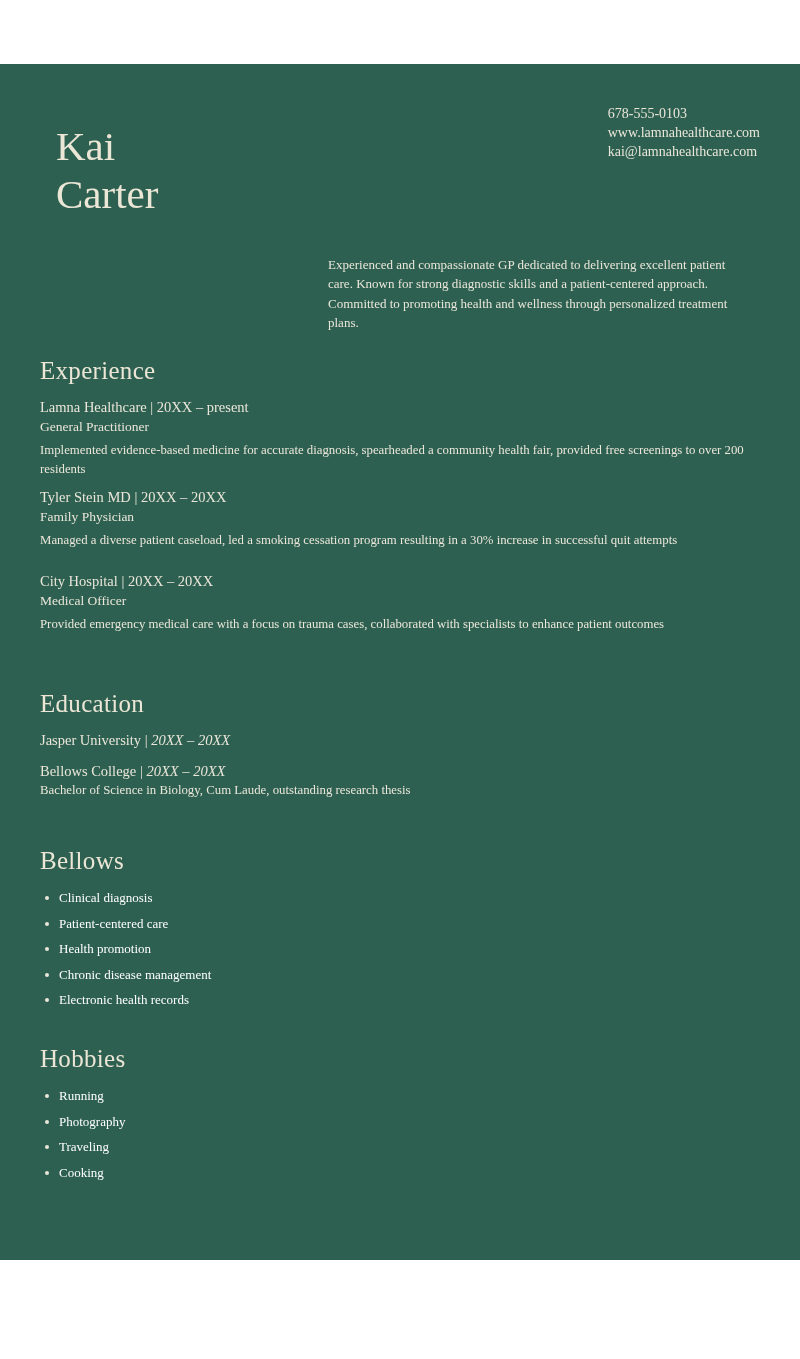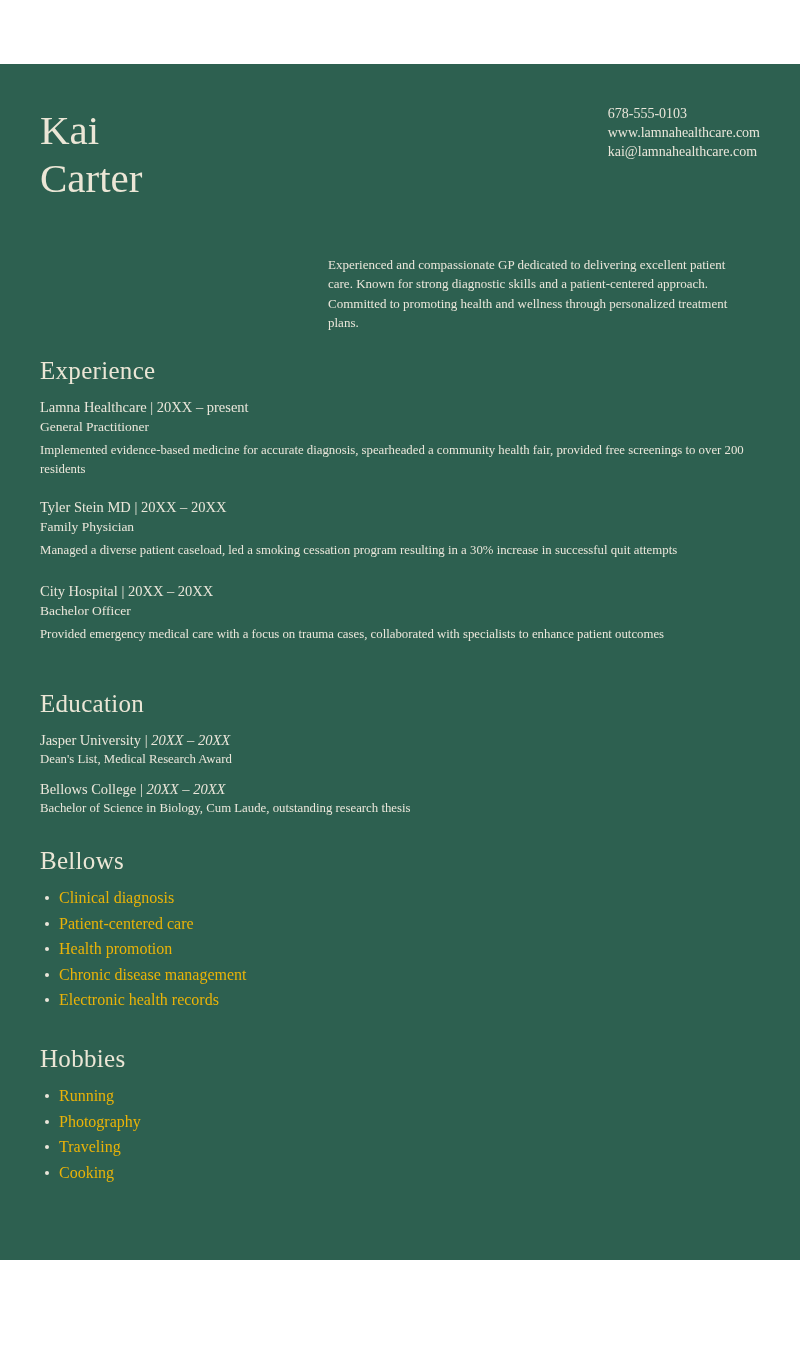--- a/index.html
+++ b/index.html
@@ -1,40 +1,40 @@
 <!DOCTYPE html>
 <html><head>
 <meta charset="utf-8">
 <style>
   html, body { margin: 0; padding: 0; background: #ffffff; }
   body { width: 800px; height: 1359px; position: relative; overflow: hidden;
          font-family: "DejaVu Serif", "Liberation Serif", serif; }
   .page { position: absolute; left: 0; top: 64px; width: 800px; height: 1196px;
           background: #2D6050; color: #EAE6DA; }
   .name { position: absolute; left: 40px; top: 42px; font-family: "Liberation Serif", "DejaVu Serif", serif;
-          font-size: 41px; line-height: 48px; color: #EBE6D6; margin: 0; font-weight: normal; }
+          font-size: 41px; line-height: 48px; color: #EBE6D6; margin: 16px; font-weight: normal; }
   .contact { position: absolute; right: 40px; top: 40px; text-align: left;
              font-family: "Liberation Serif", serif; font-size: 14px; line-height: 19px; color: #EAE6DA; }
   .contact div { white-space: nowrap; }
   .summary { position: absolute; left: 328px; top: 191px; width: 420px;
              font-family: "Liberation Serif", serif; font-size: 13px; line-height: 19.4px; color: #EAE6DA; margin: 0; }
   .section { position: absolute; left: 40px; width: 720px; }
   .section h2 { font-family: "Liberation Serif", serif; font-weight: normal; font-size: 25px;
                 line-height: 30px; margin: 0; color: #EBE6D6; letter-spacing: 0.3px; }
   .job { margin-top: 0; }
   .job-head { font-family: "Liberation Serif", serif; font-size: 14.5px; line-height: 19px; color: #EAE6DA; }
   .job-head .dates { }
   .job-role { font-family: "Liberation Serif", serif; font-size: 13.5px; line-height: 19px; color: #EAE6DA; }
   .job-desc { font-family: "Liberation Serif", serif; font-size: 12.8px; line-height: 19.4px; color: #EAE6DA; margin-top: 5px; }
   .edu-head { font-family: "Liberation Serif", serif; font-size: 14.5px; line-height: 19px; color: #EAE6DA; }
   .edu-head .dates { font-style: italic; }
   .edu-desc { font-family: "Liberation Serif", serif; font-size: 12.8px; line-height: 18px; color: #EAE6DA; }
   ul.bullets { list-style: none; margin: 0; padding: 0; }
   ul.bullets li { position: relative; padding-left: 19px; font-family: "Liberation Serif", serif;
-                  font-size: 16px; line-height: 25.5px; color: #eab308; }
+                  font-size: 13px; line-height: 25.5px; color: #ffffff; }
   ul.bullets li::before { content: ""; position: absolute; left: 5px; top: 11px; width: 4px; height: 4px;
                           border-radius: 50%; background: #EAE6DA; }
 </style>
 </head>
 <body>
 
 <div class="page">
 
   <h1 class="name">
     <span>Kai</span><br>
@@ -53,45 +53,44 @@
     <h2>Experience</h2>
 
     <div class="job" style="margin-top:12px;">
       <div class="job-head">
         <span>Lamna Healthcare</span><span> | </span><span class="dates">20XX – present</span>
       </div>
       <div class="job-role">General Practitioner</div>
       <div class="job-desc">Implemented evidence-based medicine for accurate diagnosis, spearheaded a community health fair, provided free screenings to over 200 residents</div>
     </div>
 
-    <div class="job" style="margin-top:18px;">
+    <div class="job" style="margin-top:8px;">
       <div class="job-head">
         <span>Tyler Stein MD</span><span> | </span><span class="dates">20XX – 20XX</span>
       </div>
       <div class="job-role">Family Physician</div>
       <div class="job-desc">Managed a diverse patient caseload, led a smoking cessation program resulting in a 30% increase in successful quit attempts</div>
     </div>
 
     <div class="job" style="margin-top:22px;">
       <div class="job-head">
         <span>City Hospital</span><span> | </span><span class="dates">20XX – 20XX</span>
       </div>
-      <div class="job-role">Bachelor Officer</div>
+      <div class="job-role">Medical Officer</div>
       <div class="job-desc">Provided emergency medical care with a focus on trauma cases, collaborated with specialists to enhance patient outcomes</div>
     </div>
   </div>
 
   <div class="section" style="top:625px;">
     <h2>Education</h2>
 
     <div style="margin-top:12px;">
       <div class="edu-head">
         <span>Jasper University</span><span> | </span><span class="dates">20XX – 20XX</span>
       </div>
-      <div class="edu-desc">Dean's List, Medical Research Award</div>
     </div>
 
     <div style="margin-top:12px;">
       <div class="edu-head">
         <span>Bellows College</span><span> | </span><span class="dates">20XX – 20XX</span>
       </div>
       <div class="edu-desc">Bachelor of Science in Biology, Cum Laude, outstanding research thesis</div>
     </div>
   </div>
 

